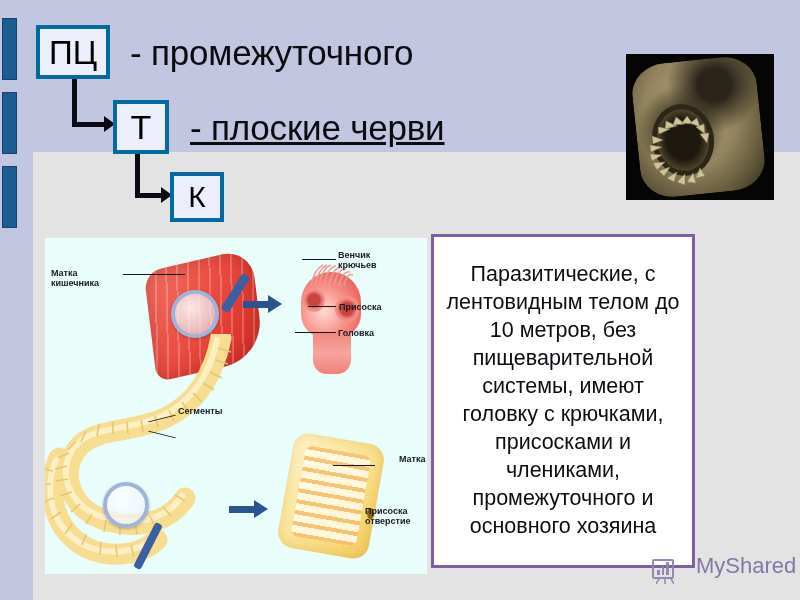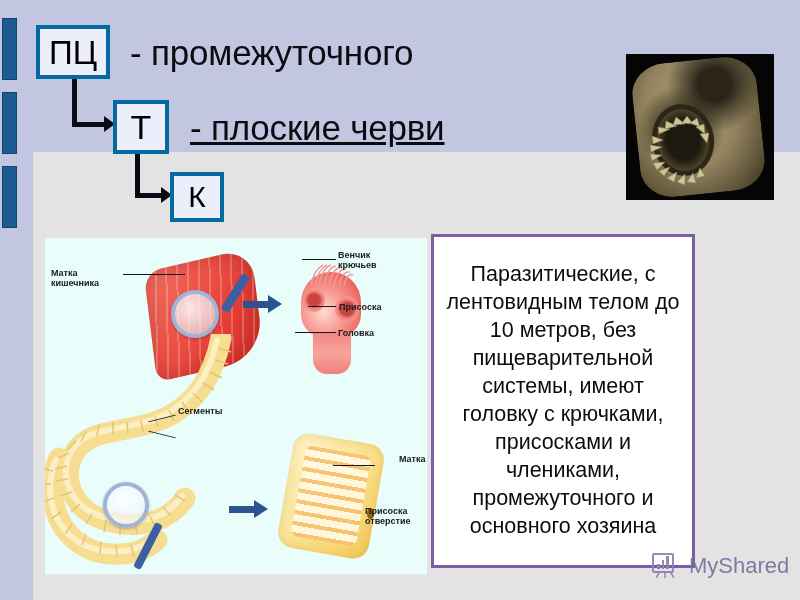--- a/index.html
+++ b/index.html
@@ -189,21 +189,21 @@
     display: flex; align-items: center; justify-content: center;
     padding: 6px 10px;
   }
   .textbox p {
     font-size: 21.5px; line-height: 1.30; color: #0c0c12;
     text-align: center;
   }
   
   .watermark {
     position: absolute; left: 652px; top: 553px;
-    display: flex; align-items: flex-start; gap: 15px;
+    display: flex; align-items: flex-end; gap: 22px;
     color: #7b6fa0; font-size: 22px; opacity: .92;
   }
   .wm-icon {
     width: 22px; height: 20px;
     border: 2px solid #8d80b2; border-radius: 2px;
     position: relative;
     display: flex; align-items: flex-end; justify-content: center; gap: 2px;
     padding: 0 3px 2px 3px;
   }
   .wm-icon i { display: block; width: 3px; background: #8d80b2; }

